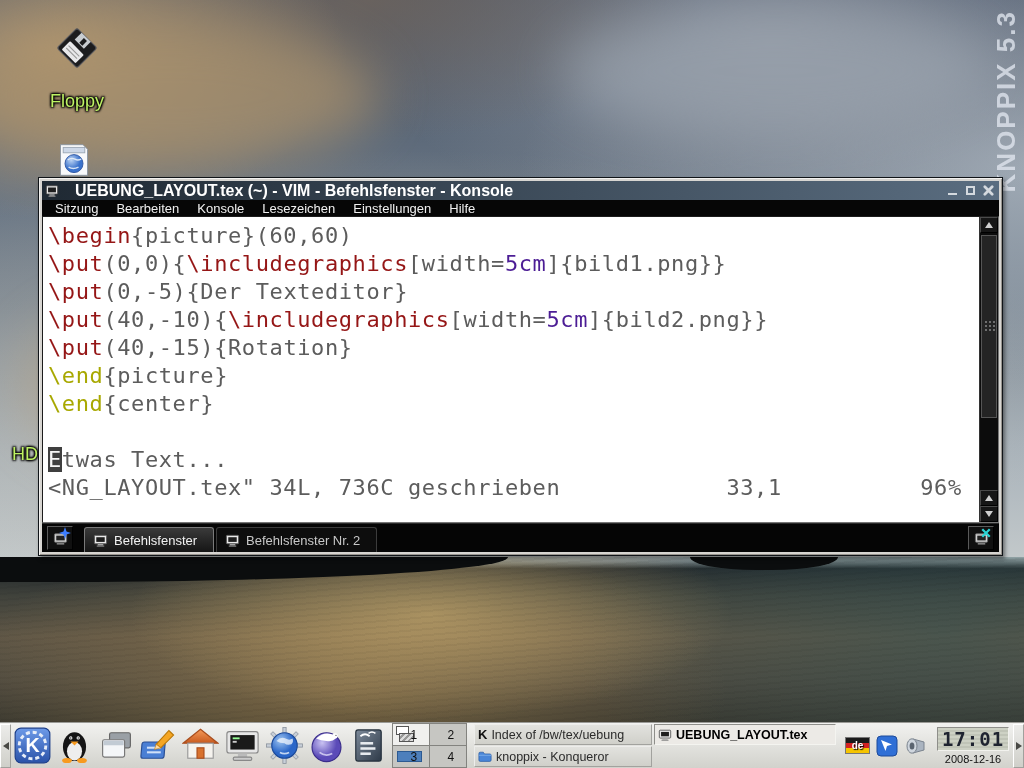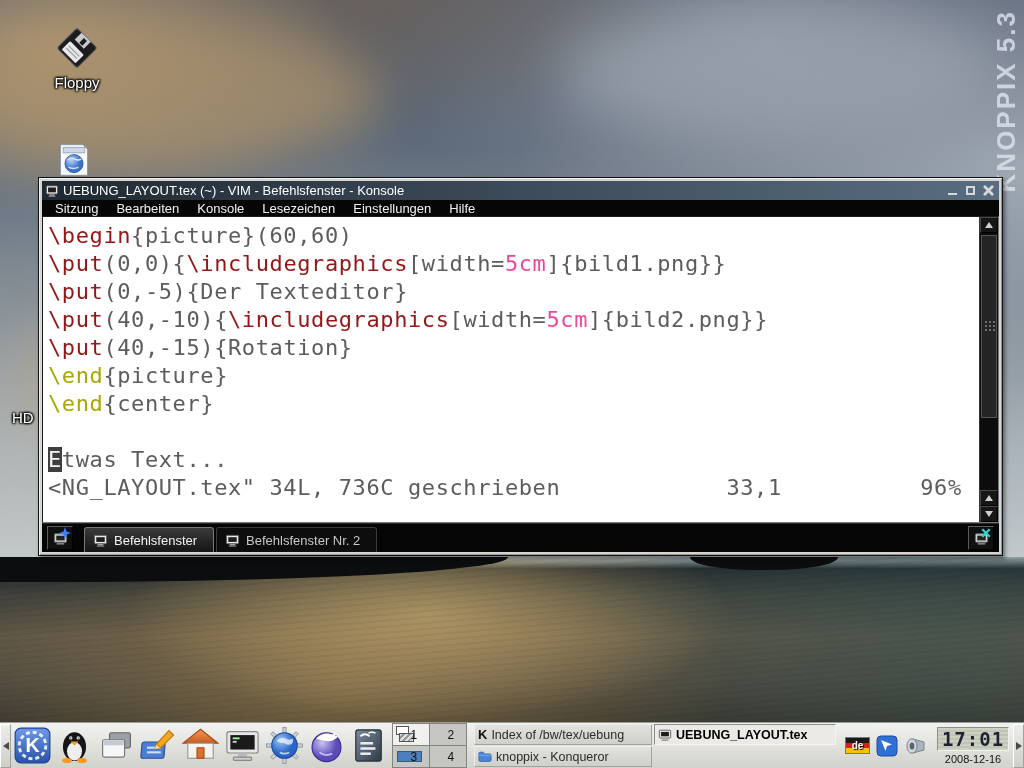--- a/index.html
+++ b/index.html
@@ -28,48 +28,48 @@
   .hl1{left:0;top:557px;width:508px;height:25px;border-radius:0 0 90% 0/0 0 100% 0}
   .hl2{left:690px;top:557px;width:148px;height:13px;border-radius:0 0 45% 45%/0 0 100% 100%}
 
   .brand{position:absolute;top:10px;right:2px;writing-mode:vertical-rl;transform:rotate(180deg);
     font-size:26px;font-weight:600;letter-spacing:2px;color:rgba(224,229,238,.78);z-index:1}
 
   
   .desk-icon{position:absolute;display:flex;flex-direction:column;align-items:center;z-index:1}
   .di-floppy{left:44px;top:22px;width:66px}
   .di-web{left:55px;top:142px;width:38px}
-  .desk-label{color:#ffffff;font-size:15px;margin-top:0px;text-align:center;
+  .desk-label{color:#bef264;font-size:18px;margin-top:17px;text-align:center;
     text-shadow:1px 1px 2px #000,-1px -1px 2px #000,1px -1px 2px #000,-1px 1px 2px #000}
-  .hd-label{position:absolute;left:12px;top:409px;z-index:1}
+  .hd-label{position:absolute;left:12px;top:427px;z-index:1}
 
   
   .window{position:absolute;left:38px;top:177px;width:965px;height:379px;z-index:5;
     background:#d7d5d1;border:1px solid #101418;padding:3px;display:flex;flex-direction:column;
     box-shadow:inset 1px 1px 0 #f2f1ef,inset -1px -1px 0 #98948e,2px 3px 4px rgba(0,0,0,.45)}
   .titlebar{height:19px;flex:none;display:flex;align-items:center;padding:0 3px;
     background:linear-gradient(90deg,#1f2933 0%,#3a4856 45%,#5a6d80 100%)}
   .t-icon{width:14px;height:14px;flex:none;display:flex}
-  .t-text{flex:1;color:#fff;font-size:13px;font-weight:400;margin-left:4px;white-space:nowrap;overflow:hidden}
+  .t-text{flex:1;color:#fff;font-size:16px;font-weight:700;margin-left:16px;white-space:nowrap;overflow:hidden}
   .t-btns{display:flex;gap:3px;align-items:center}
   .tb{width:15px;height:14px;display:flex;align-items:center;justify-content:center}
   .tb.min i{width:9px;height:2px;background:#d4d9de;margin-top:7px}
   .tb.max i{width:9px;height:9px;border:2px solid #d4d9de}
   .tb svg{width:11px;height:11px}
 
   .menubar{height:16px;flex:none;background:#060606;display:flex;align-items:center;padding-left:4px}
   .menu-item{color:#f0f0f0;font-size:13px;padding:0 9px;line-height:25px}
 
   .termwrap{flex:1;min-height:0;display:flex;background:#fff;border:1px solid;border-color:#1c1c1c #777 #777 #1c1c1c}
   .term{flex:1;min-width:0;overflow:hidden;padding:5px 0 0 5px;
     font-family:"DejaVu Sans Mono",monospace;font-size:22px;line-height:28px;letter-spacing:.6px;
     color:#5c5c5c;white-space:pre}
   .tline{min-height:28px}
   .s-kw{color:#951616}
-  .s-g{color:#ec4899}
+  .s-g{color:#4c1d95}
   .s-y{color:#a8a800}
   .s-t{color:#5c5c5c}
   .s-cur{background:#3f3f3f;color:#f5f5f5}
 
   .sbar{width:19px;flex:none;background:#0c0c0c;border-left:1px solid #333;display:flex;flex-direction:column}
   .sb-btn{height:16px;flex:none;display:flex;align-items:center;justify-content:center;background:#161616;
     border:1px solid;border-color:#4a4a4a #000 #000 #4a4a4a}
   .arr{width:0;height:0;border-left:4px solid transparent;border-right:4px solid transparent}
   .arr.up{border-bottom:6px solid #cfcfcf}
   .arr.down{border-top:6px solid #cfcfcf}

